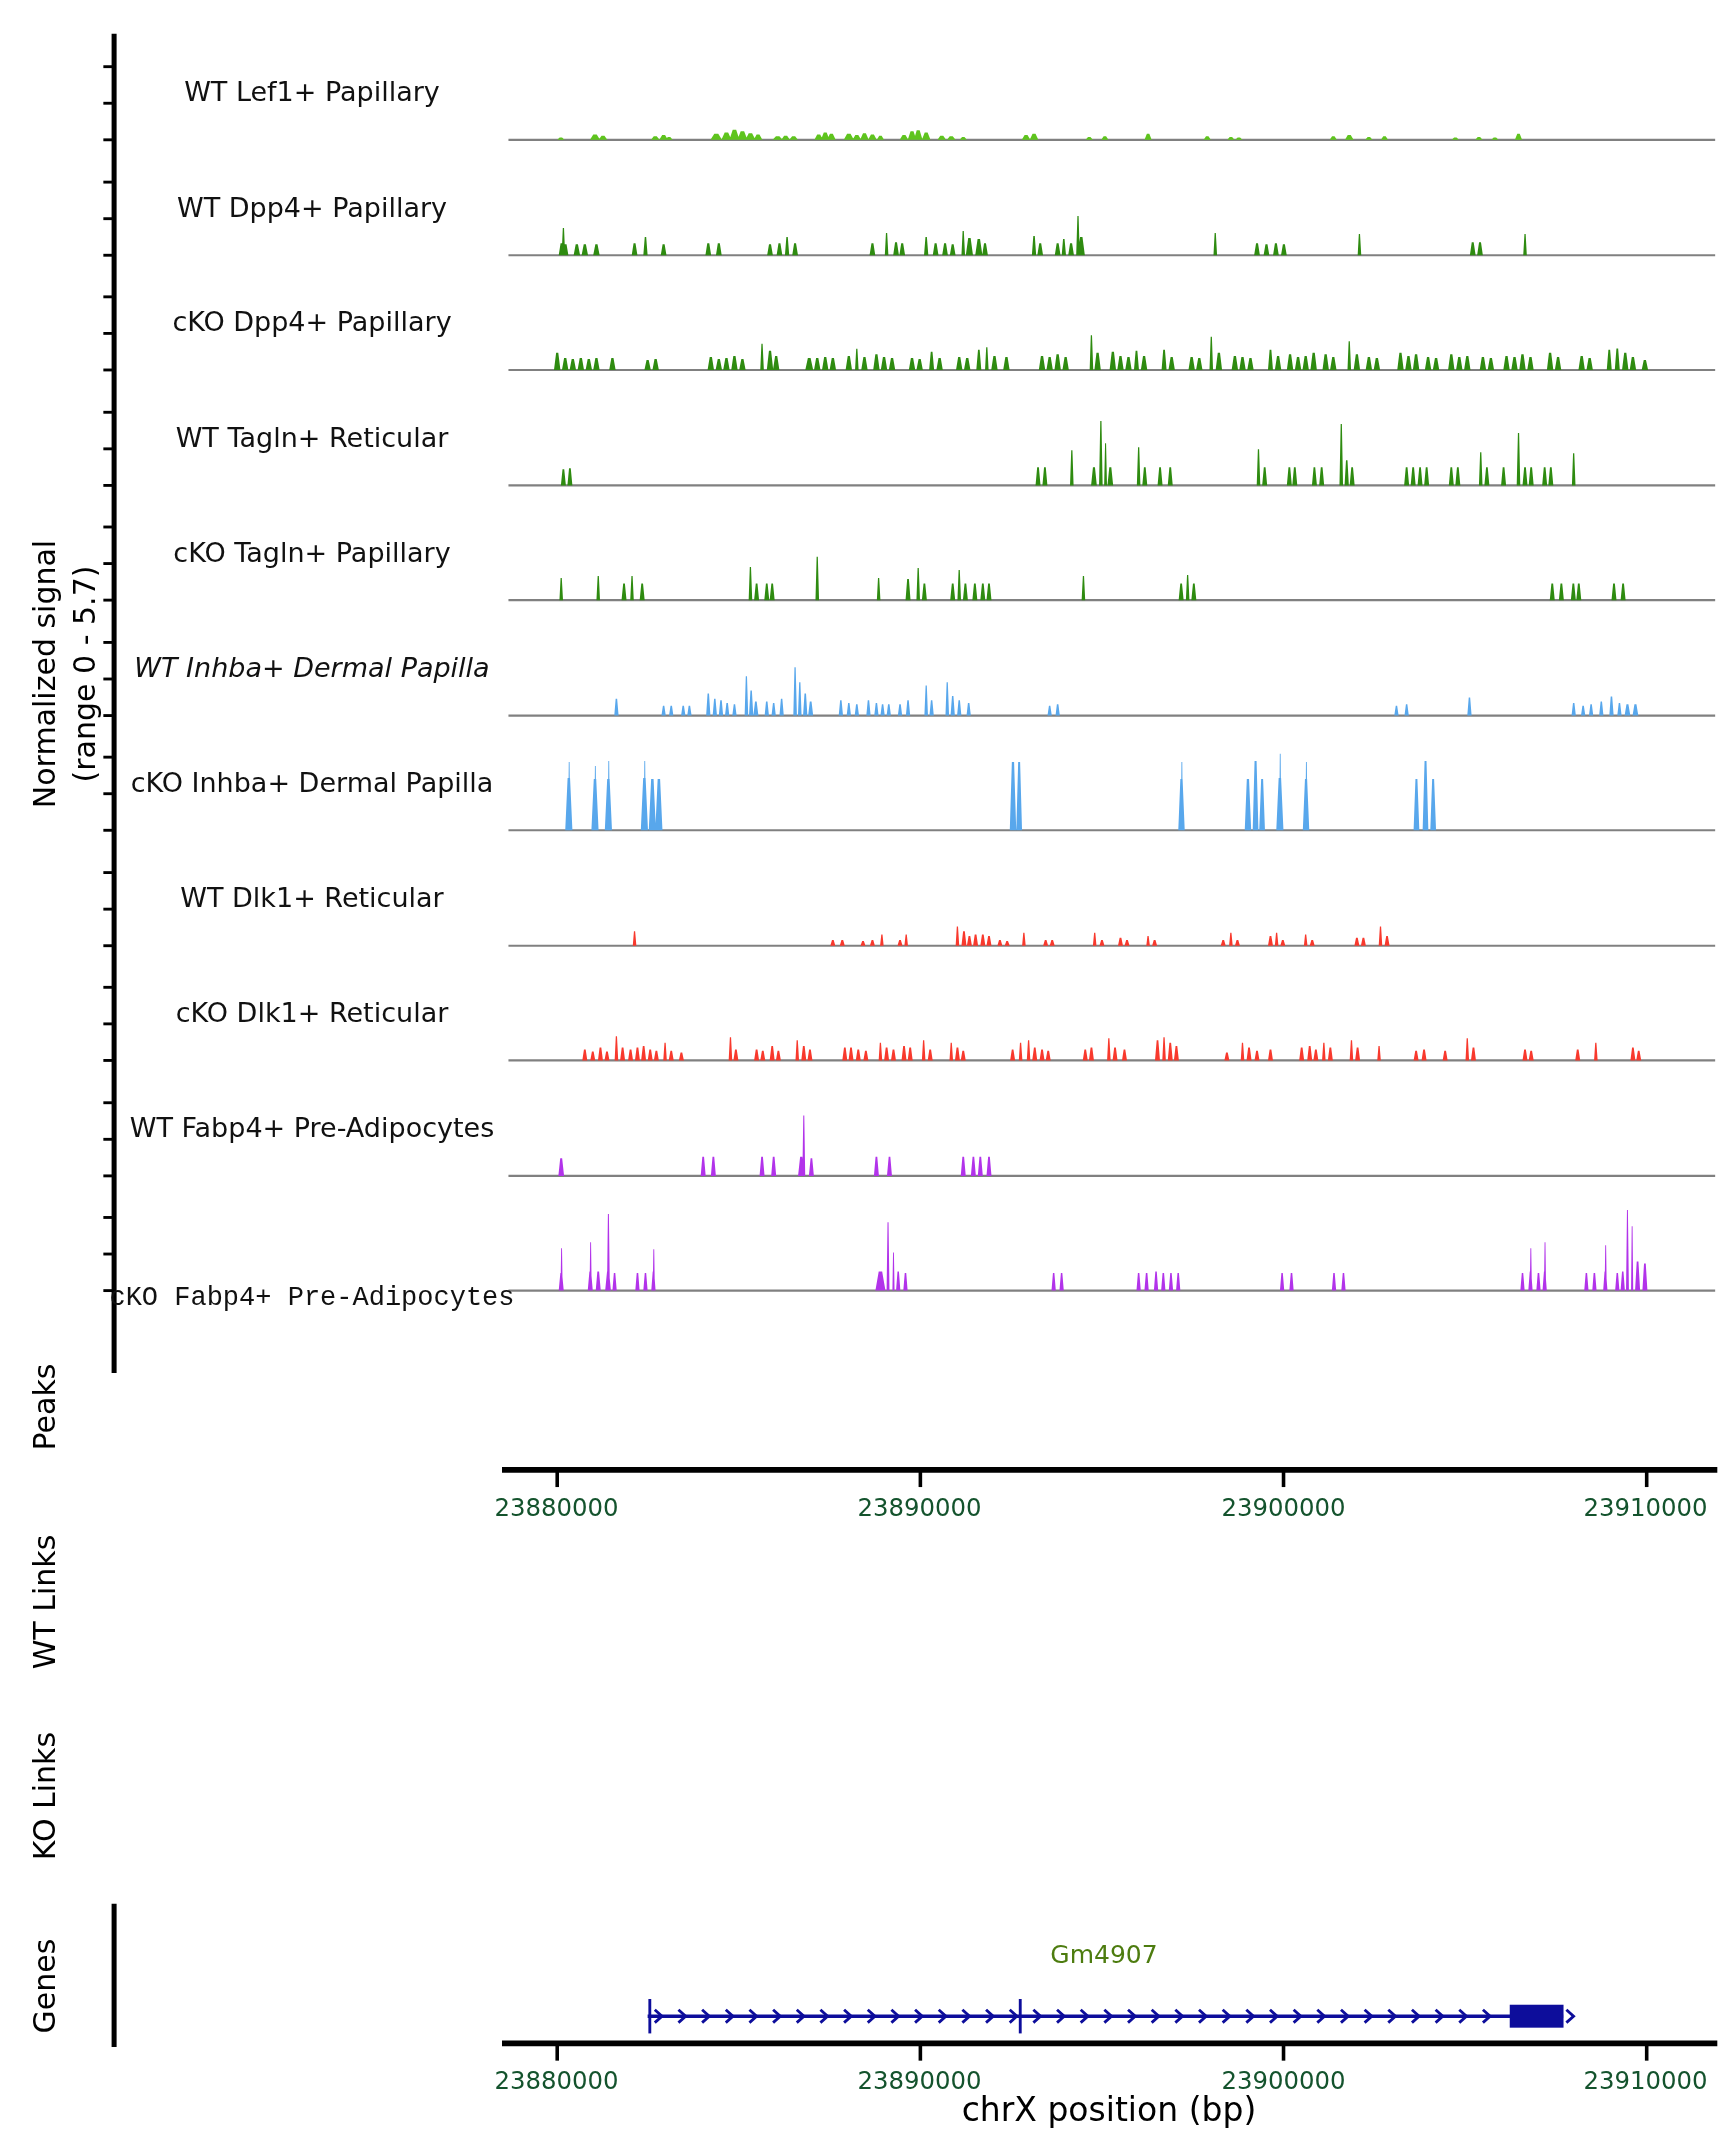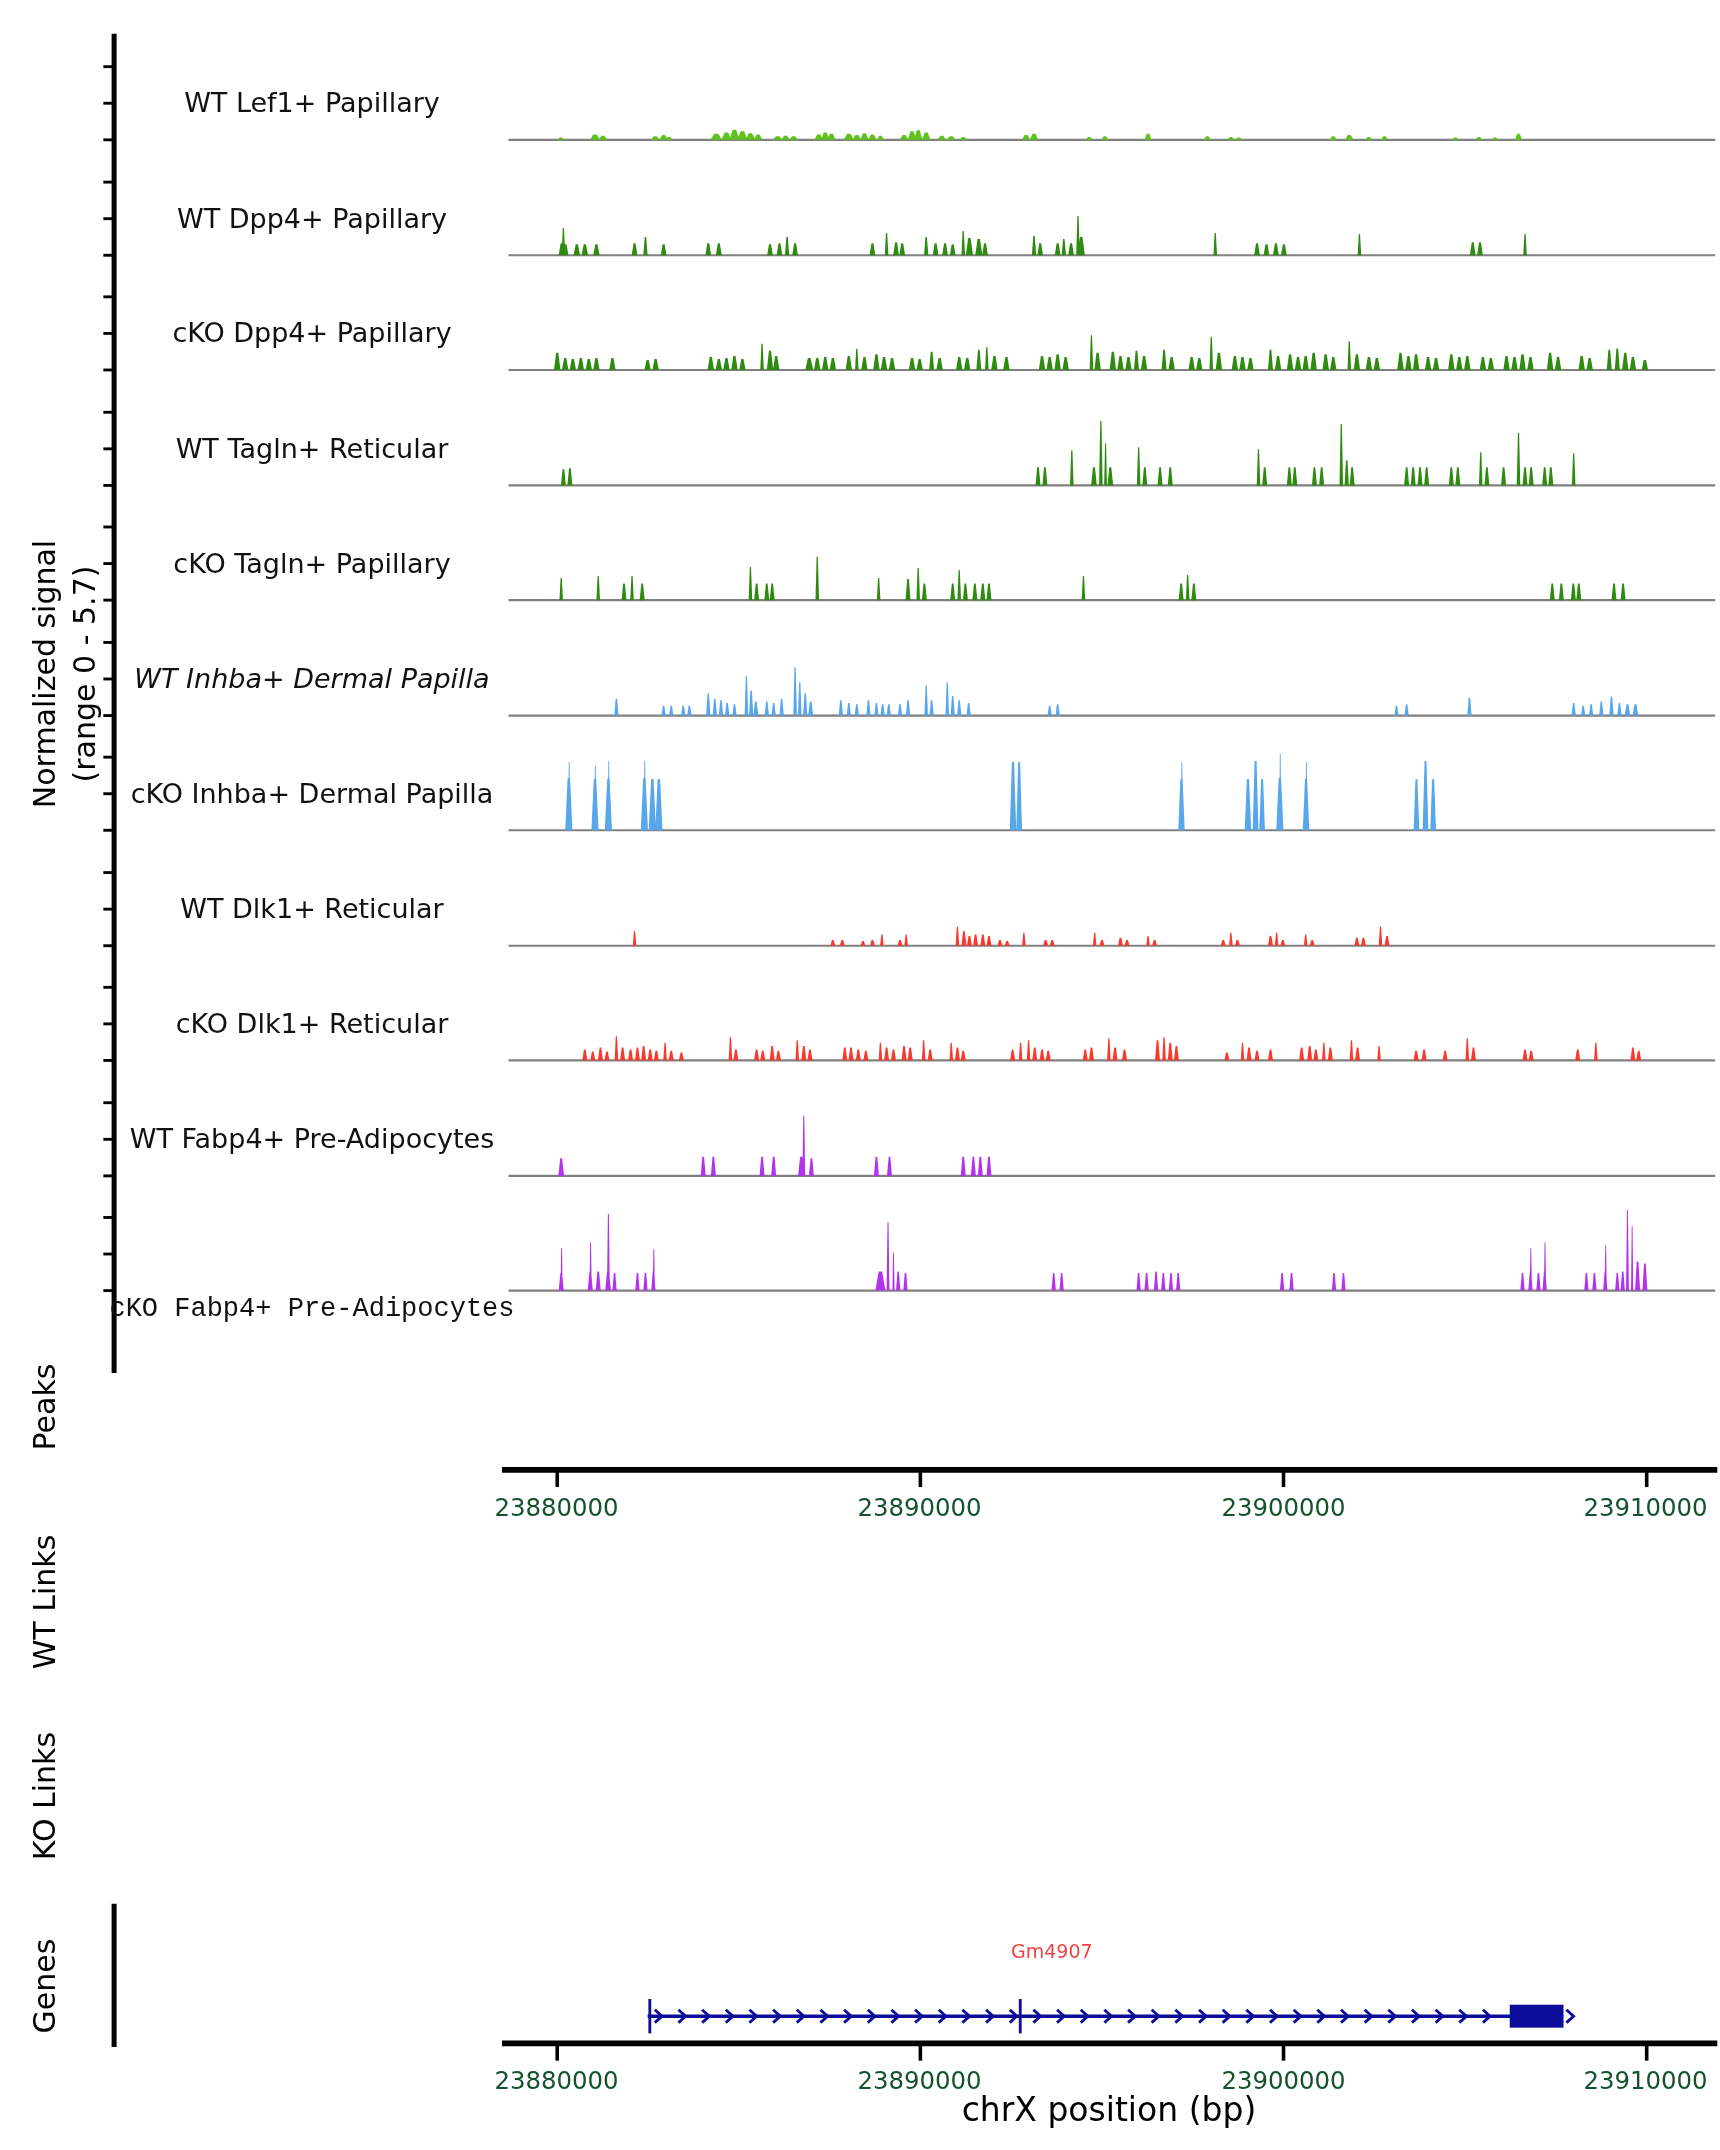--- a/index.html
+++ b/index.html
@@ -1,24 +1,24 @@
 <!DOCTYPE html>
 <html style="font-size:11.5px"><head>
 <meta charset="utf-8">
 <style>
   html,body{margin:0;padding:0;background:#ffffff;}
   .page{position:relative;width:1721px;height:2151px;background:#fff;overflow:hidden;
         font-family:"DejaVu Sans","Liberation Sans",sans-serif;}
   #cv{position:absolute;left:0;top:0;}
   .lbl{position:absolute;color:#111;white-space:nowrap;}
-  .tracklbl{left:79px;width:466px;text-align:center;font-size:27px;line-height:33px;margin-top:11px;}
+  .tracklbl{left:79px;width:466px;text-align:center;font-size:27px;line-height:33px;}
   .vlabel{transform:translate(-50%,-50%) rotate(-90deg);font-size:30px;color:#000;}
   .ylab{transform:translate(-50%,-50%) rotate(-90deg);font-size:30px;color:#000;}
   .ticklbl{width:215px;text-align:center;font-size:24.4px;color:#14532d;}
-  .genename{width:186px;font-size:19px;color:#ef4444;}
+  .genename{width:186px;text-align:center;font-size:25px;color:#4d7c0f;}
   .xlabel{width:574px;text-align:center;font-size:33px;color:#000;}
 </style>
 </head>
 <body>
 
 <div class="page">
   <svg id="cv" width="1721" height="2151" viewBox="0 0 2400 3000">
       <line x1="159" y1="47" x2="159" y2="1915" stroke="#000" stroke-width="7"></line>
       <line x1="144" y1="195" x2="159" y2="195" stroke="#000" stroke-width="4"></line>
       <line x1="144" y1="144" x2="159" y2="144" stroke="#000" stroke-width="4"></line>

